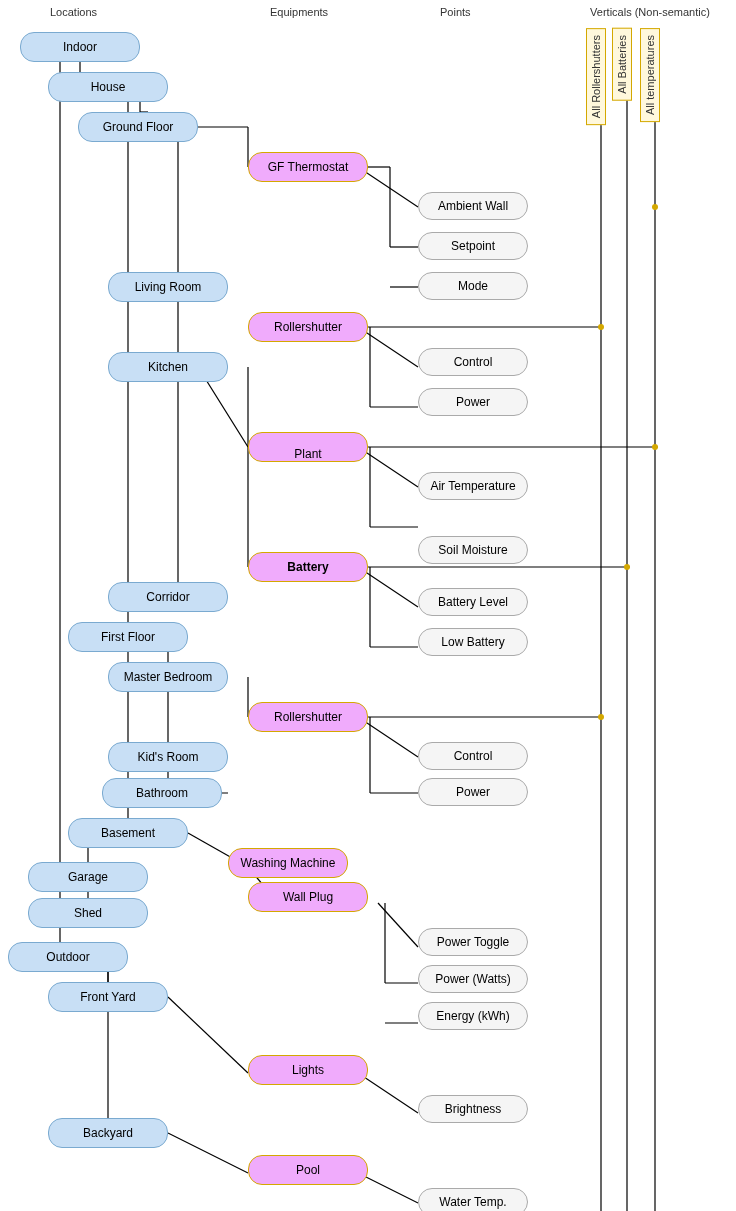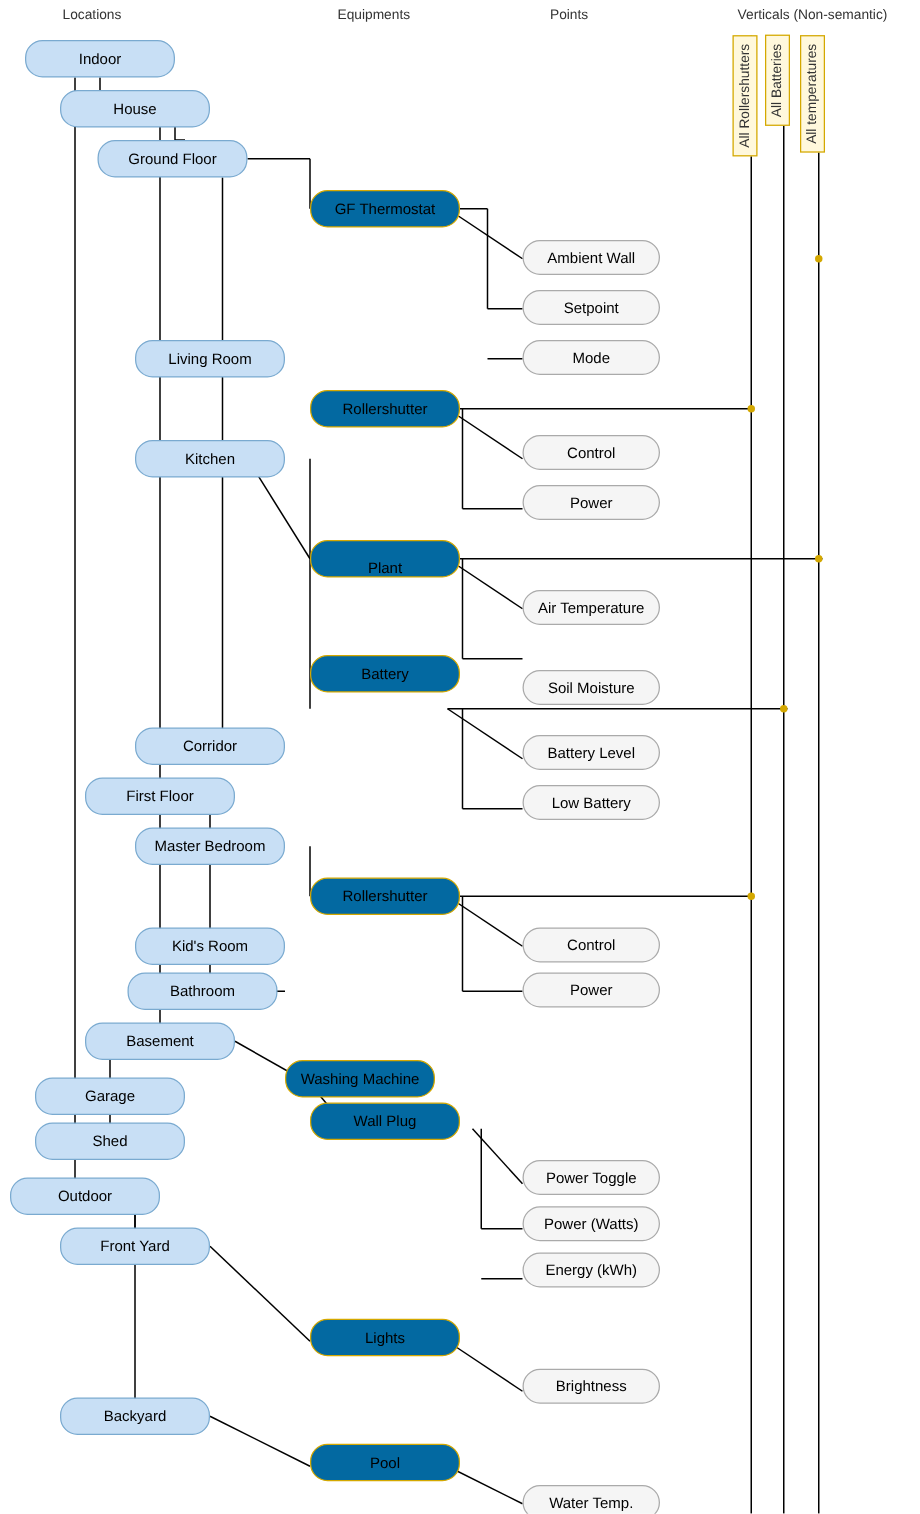--- a/index.html
+++ b/index.html
@@ -29,21 +29,21 @@
       line-height: 1.2;
     }
     .node-location {
       background: #c8dff5;
       border: 1px solid #7aaad0;
       color: #000;
       width: 120px;
       height: 30px;
     }
     .node-equipment {
-      background: #0369a1;
+      background: #f0abfc;
       border: 1.5px solid #d4a800;
       color: #000;
       width: 120px;
       height: 30px;
     }
     .node-point {
       background: #f5f5f5;
       border: 1px solid #aaa;
       color: #000;
       width: 110px;
@@ -268,21 +268,21 @@
 
   <div class="node node-equipment" style="left:248px; top:152px;">
     <span>GF Thermostat</span>
   </div>
   <div class="node node-equipment" style="left:248px; top:312px;">
     <span>Rollershutter</span>
   </div>
   <div class="node node-equipment" style="left:248px; top:432px;align-items:flex-end;">
     <span>Plant</span>
   </div>
-  <div class="node node-equipment" style="left:248px; top:524px;">
+  <div class="node node-equipment" style="left:248px; top:552px;font-weight:bold;">
     <span>Battery</span>
   </div>
   <div class="node node-equipment" style="left:248px; top:702px;">
     <span>Rollershutter</span>
   </div>
   <div class="node node-equipment" style="left:228px; top:848px;">
     <span>Washing Machine</span>
   </div>
   <div class="node node-equipment" style="left:248px; top:882px;">
     <span>Wall Plug</span>

